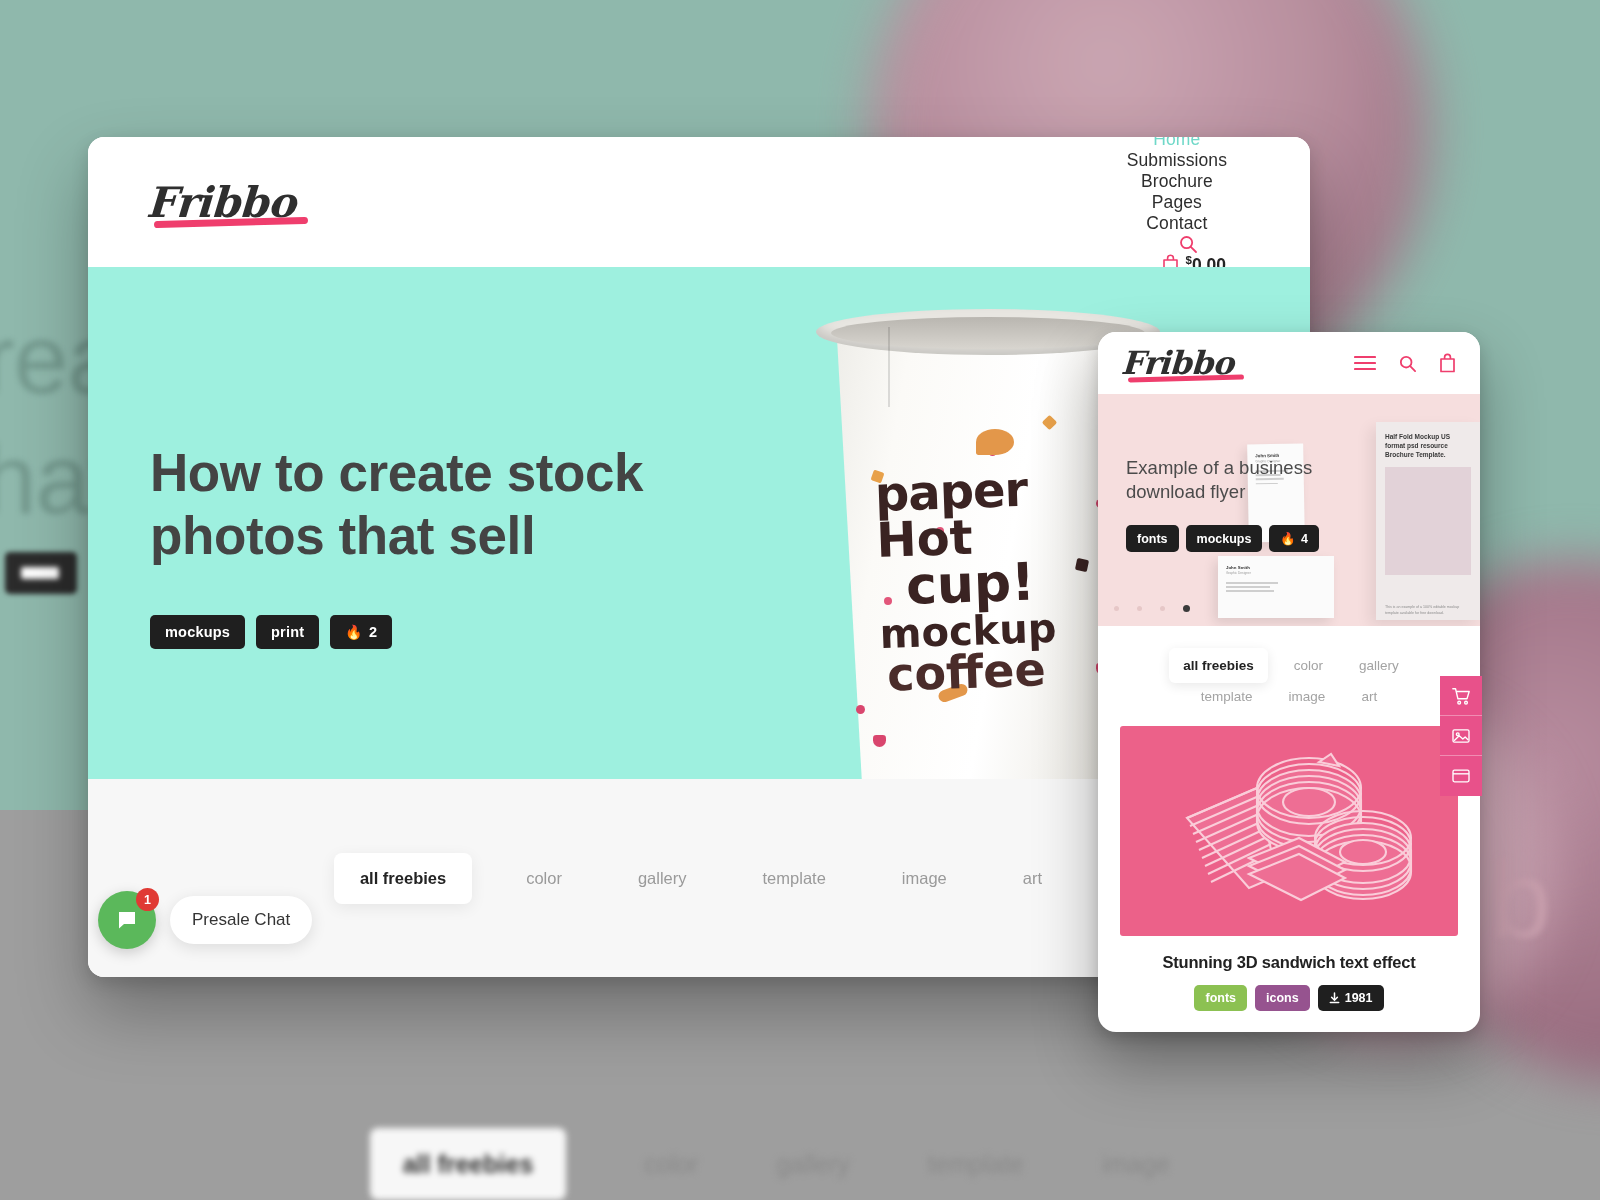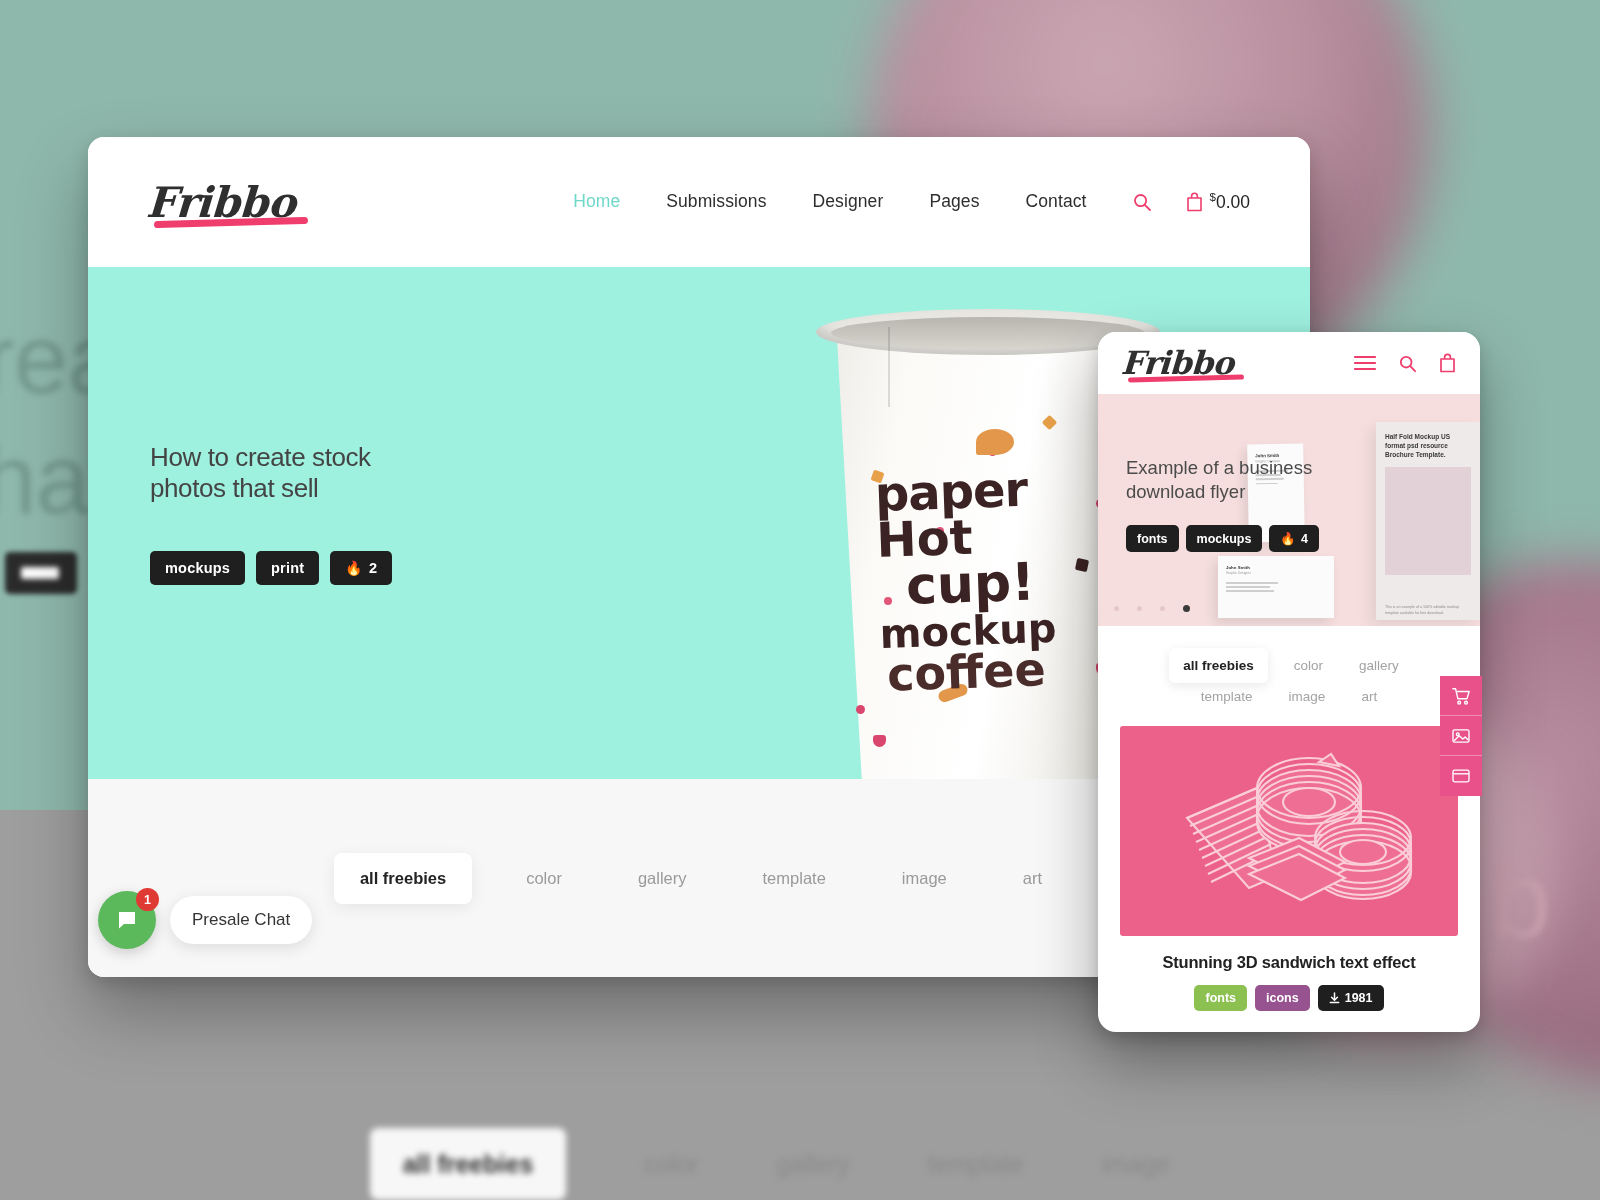--- a/index.html
+++ b/index.html
@@ -96,40 +96,40 @@
     display: inline-block;
   }
   .logo-underline {
     position: absolute; left: 4px; bottom: 1px; width: 104%; height: 7px;
     background: #ef3e6d; border-radius: 4px;
     transform: rotate(-1.6deg);
   }
   .logo.small .logo-text { font-size: 32px; }
   .logo.small .logo-underline { height: 5px; bottom: 1px; }
 
-  .d-nav { display: flex; align-items: center; gap: 0; }
+  .d-nav { display: flex; align-items: center; gap: 0; flex-direction: column; }
   .nav-link {
     font-size: 17.5px; color: #2e2e2e; padding: 0 23px; letter-spacing: .1px;
     cursor: pointer; white-space: nowrap;
   }
   .nav-link.active { color: #6fd8c8; }
   .nav-ico {
     margin-left: 22px; display: inline-flex; align-items: center; cursor: pointer;
   }
   .cart-area {
-    display: inline-flex; align-items: center; gap: 7px; margin-left: 34px; cursor: pointer;
+    display: inline-flex; align-items: flex-start; gap: 7px; margin-left: 34px; cursor: pointer; font-weight: bold;
   }
   .cart-price { font-size: 17.5px; color: #242424; }
   .cart-price sup { font-size: 11.5px; top: -.5em; }
 
   
   .d-hero { position: relative; height: 512px; background: #9ef0df; overflow: hidden; }
   .hero-copy { position: absolute; left: 62px; top: 175px; width: 560px; z-index: 4; }
   .hero-title {
-    font-size: 26px; line-height: 1.18; color: #444; font-weight: 400; letter-spacing: -.4px;
+    font-size: 53px; line-height: 1.18; color: #444; font-weight: 700; letter-spacing: -.4px;
   }
   .hero-tags { display: flex; gap: 11px; margin-top: 48px; }
   .tag {
     background: #1f1f1f; color: #fff; border-radius: 5px;
     font-size: 14.5px; font-weight: 700; padding: 9px 15px; letter-spacing: .2px;
     display: inline-flex; align-items: center; gap: 6px;
     cursor: pointer;
   }
   .flame { font-size: 14px; }
 
@@ -329,21 +329,21 @@
 
   <div class="d-header">
     <div class="logo">
       <span class="logo-text">Fribbo</span>
       <span class="logo-underline"></span>
     </div>
 
     <nav class="d-nav">
       <span class="nav-link active">Home</span>
       <span class="nav-link">Submissions</span>
-      <span class="nav-link">Designer</span>
+      <span class="nav-link">Brochure</span>
       <span class="nav-link">Pages</span>
       <span class="nav-link">Contact</span>
 
       <span class="nav-ico">
         <svg width="20" height="20" viewBox="0 0 20 20" fill="none" stroke="#ef3e6d" stroke-width="1.8">
           <circle cx="8.6" cy="8.6" r="5.6"></circle>
             <line x1="12.8" y1="12.8" x2="18" y2="18" stroke-linecap="round"></line>
         </svg>
       </span>
 

